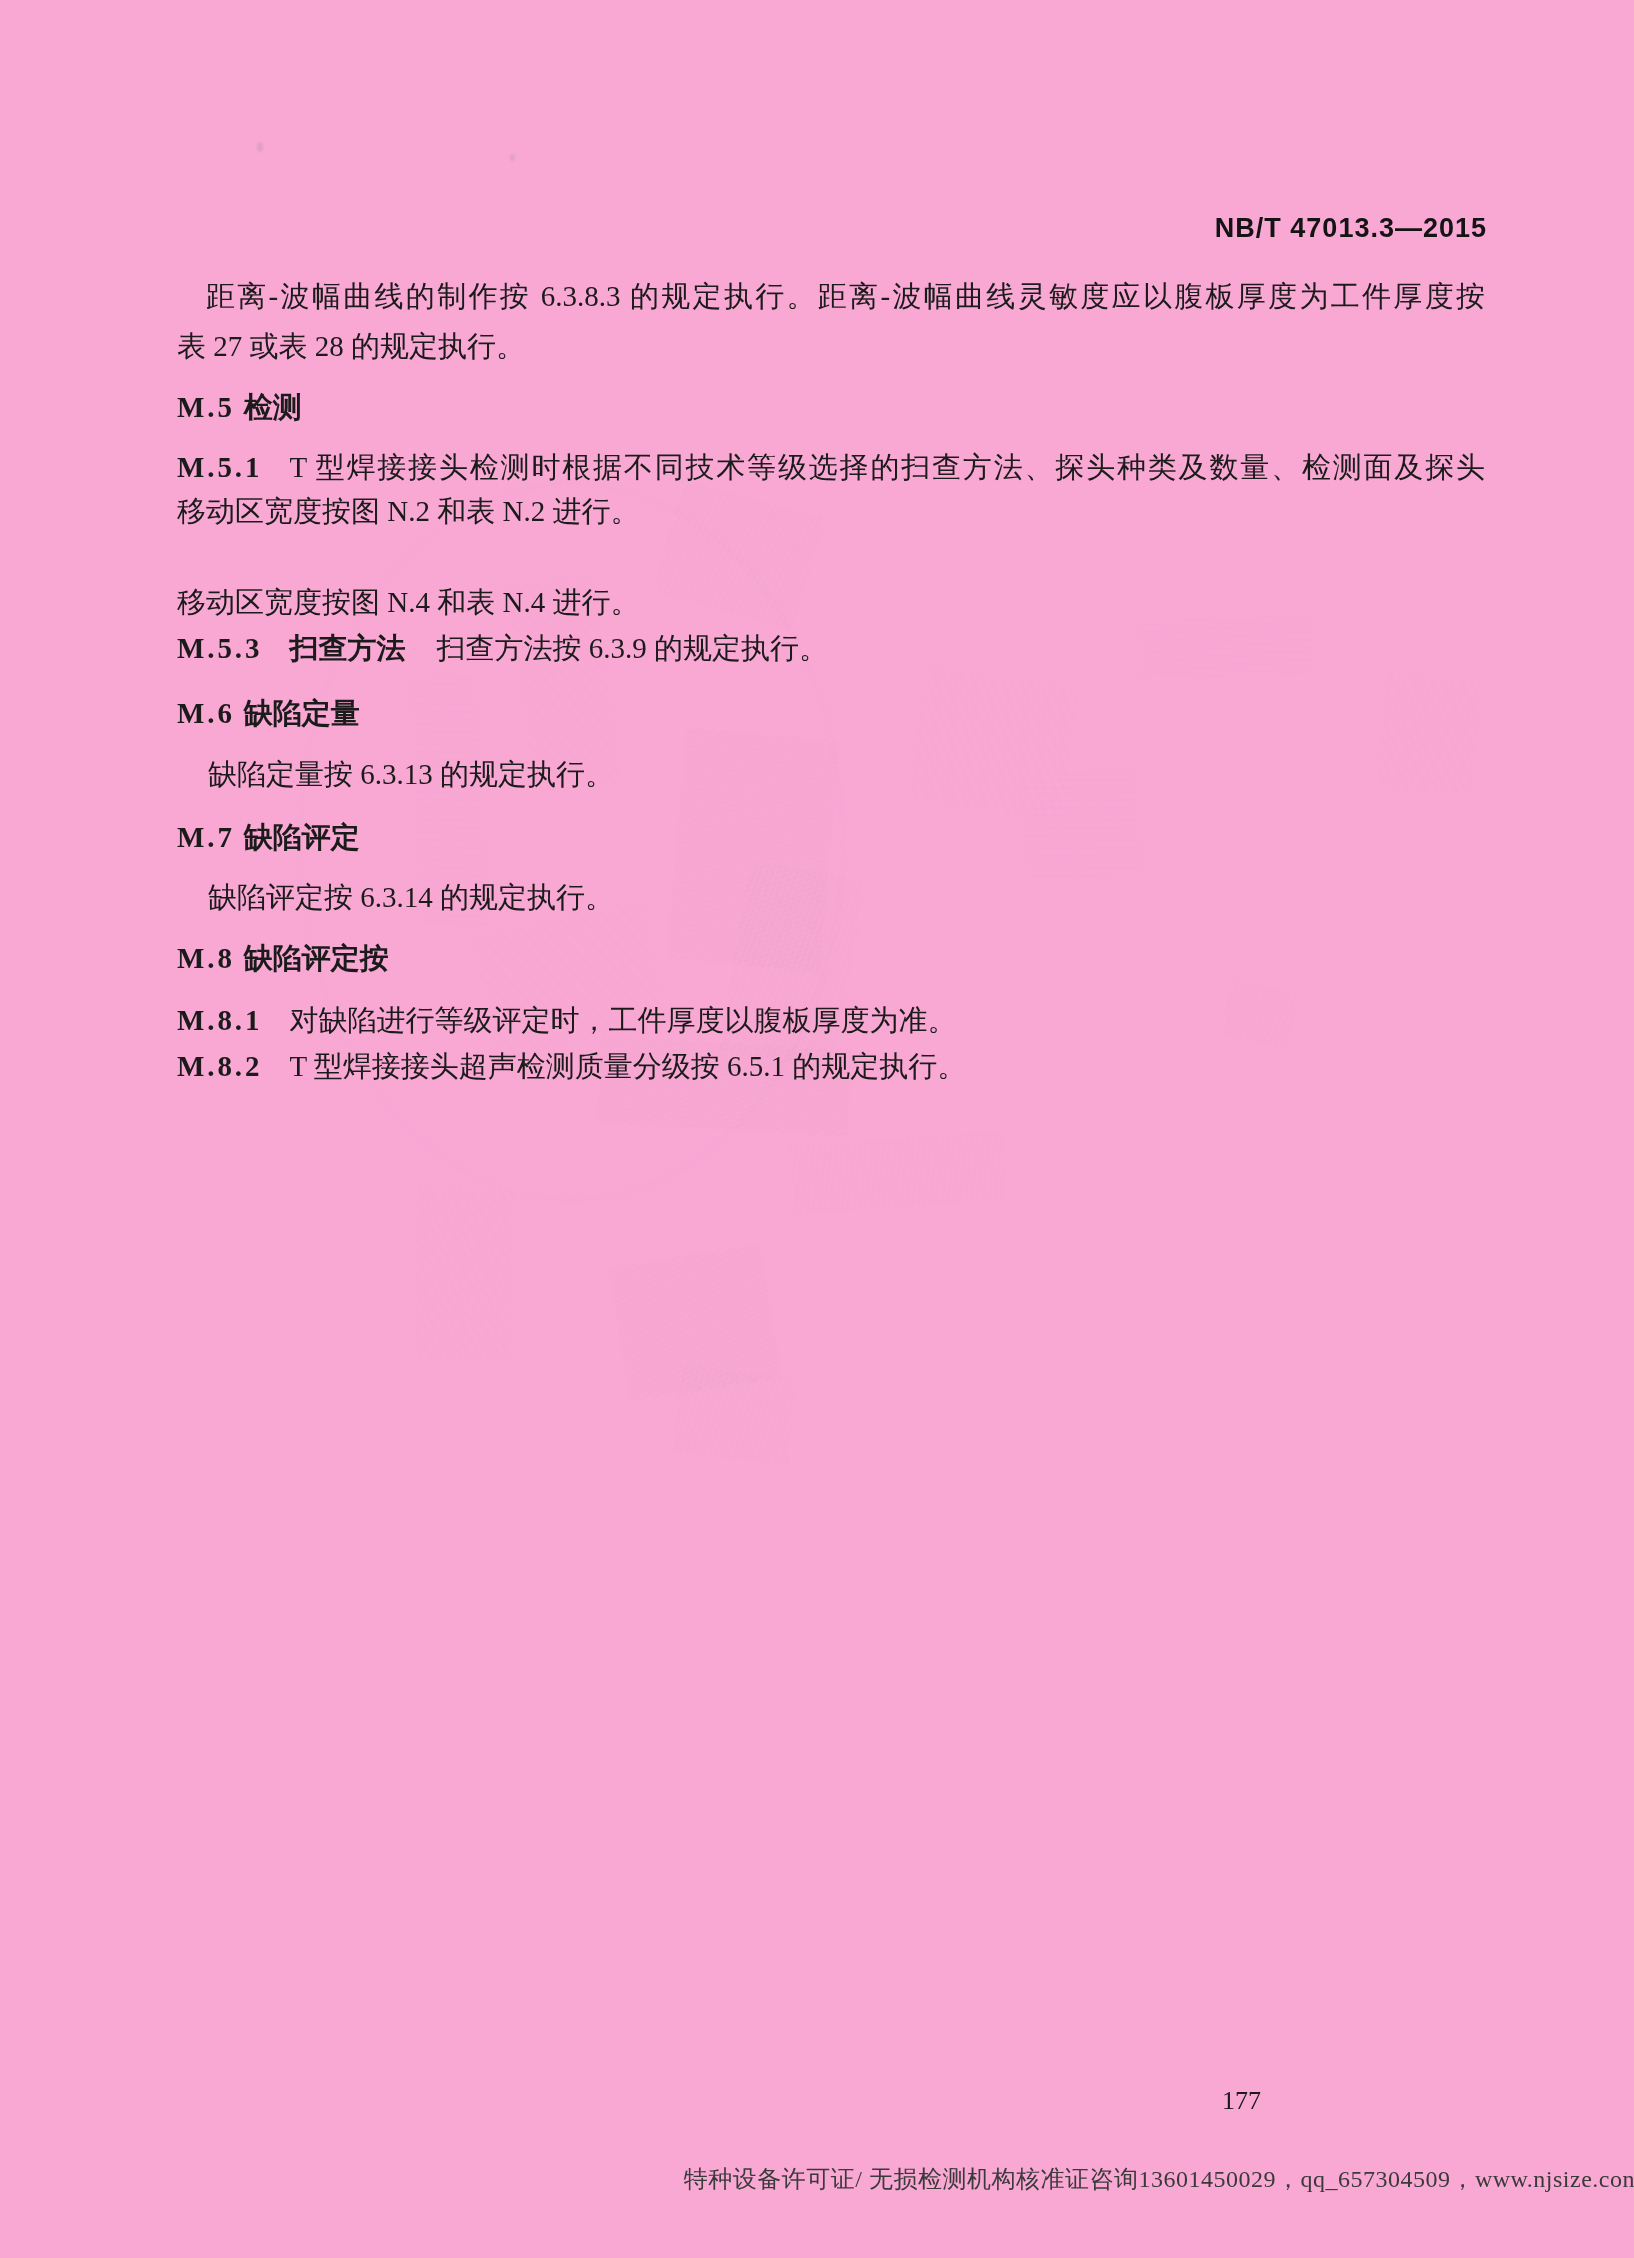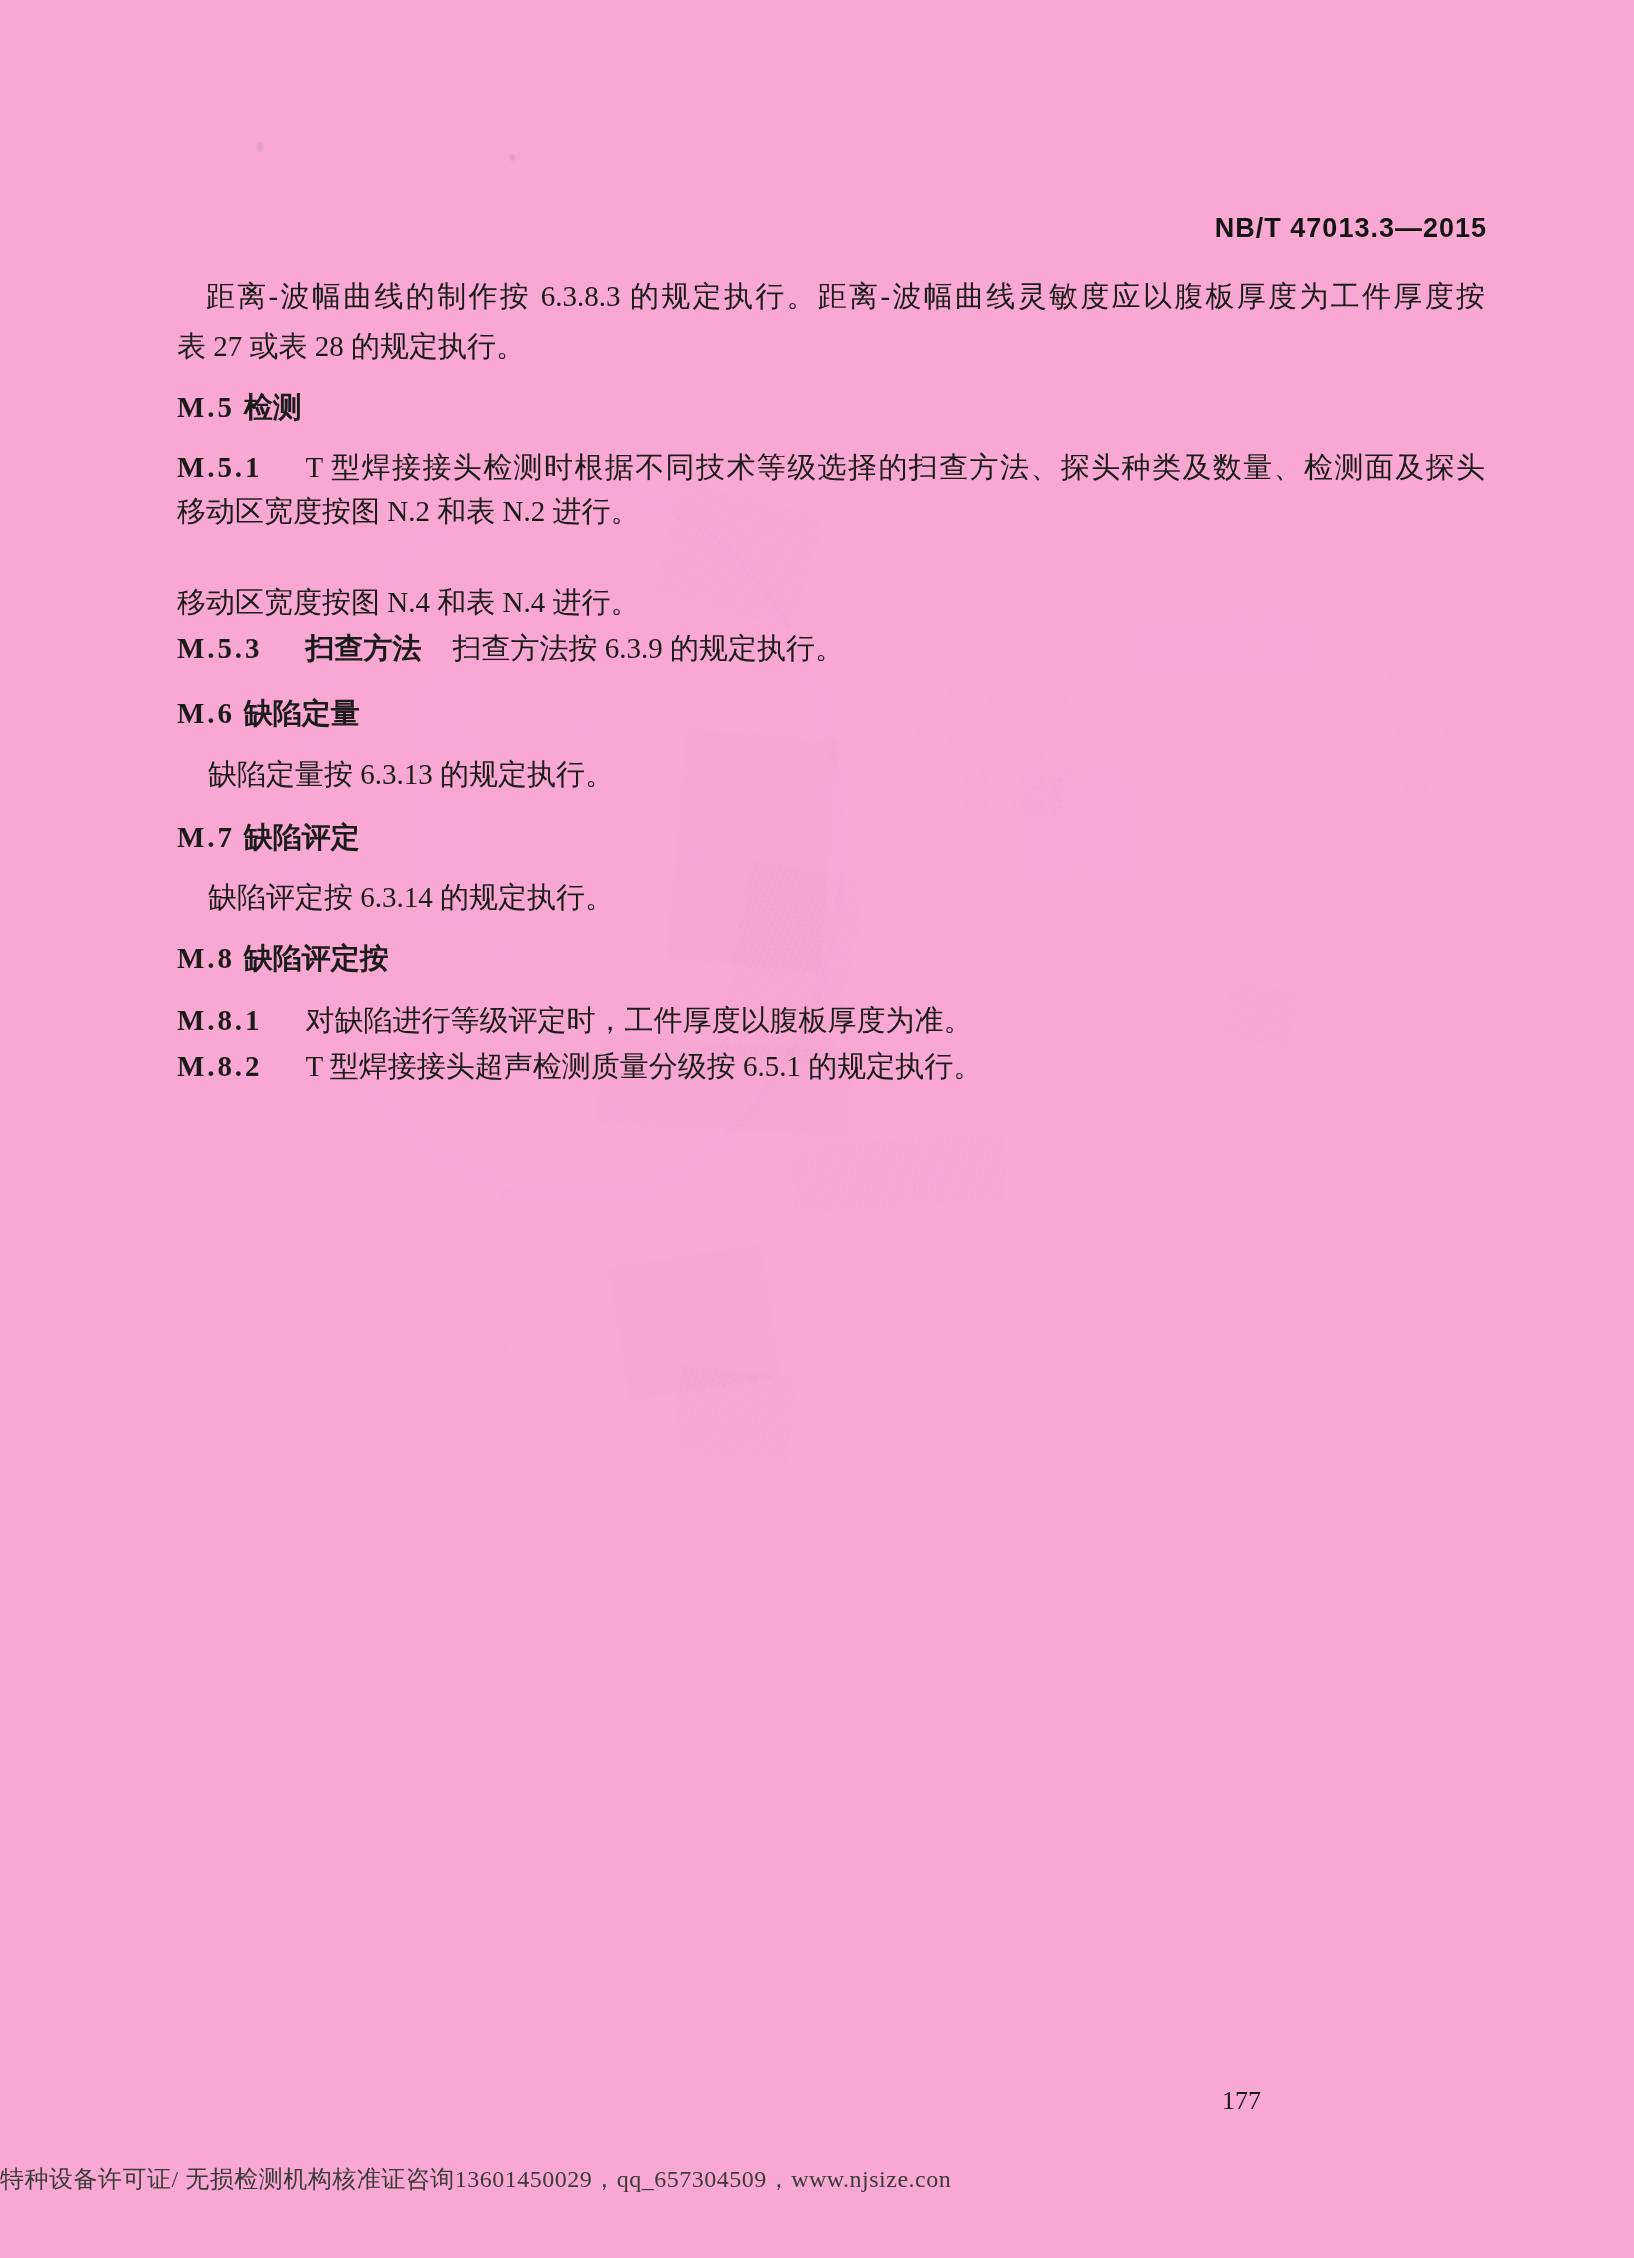--- a/index.html
+++ b/index.html
@@ -9,32 +9,32 @@
     margin:0 auto;
     background:#f9a8d4;
     overflow:hidden;
     font-family:"Liberation Serif","DejaVu Serif",serif;
     color:#1b1b1b;
   }
   .line{position:absolute;white-space:nowrap;font-size:29px;line-height:1.25;}
   .justify{white-space:normal;text-align:justify;text-align-last:justify;}
   .serif{font-family:"Liberation Serif","DejaVu Serif",serif;}
   .heading{font-family:"Liberation Sans","DejaVu Sans",sans-serif;font-weight:bold;}
-  .clause-num{font-family:"Liberation Serif","DejaVu Serif",serif;font-weight:bold;letter-spacing:2.9px;margin-right:43px;}
+  .clause-num{font-family:"Liberation Serif","DejaVu Serif",serif;font-weight:bold;letter-spacing:2.9px;margin-right:27px;}
   .head-num{font-family:"Liberation Serif","DejaVu Serif",serif;font-weight:bold;letter-spacing:2.9px;margin-right:9px;}
   .runin{font-family:"Liberation Sans","DejaVu Sans",sans-serif;font-weight:bold;margin-right:31px;}
   .header-right{
     position:absolute;top:213px;right:148px;
     font-family:"Liberation Sans","DejaVu Sans",sans-serif;
     font-weight:bold;font-size:27px;letter-spacing:1px;color:#141414;
   }
   .page-number{position:absolute;top:2086px;left:1222px;font-size:26px;color:#1b1b1b;}
   .footer-line{
     position:absolute;top:2163px;left:0;width:100%;
-    text-align:left;font-size:24px;color:#3a3a3a;
+    text-align:right;font-size:24px;color:#3a3a3a;
     font-family:"Liberation Serif","DejaVu Serif",serif;
     letter-spacing:0.5px;
     filter:blur(0.3px);
   }
   
   .smudge{position:absolute;filter:blur(1px);pointer-events:none;}
   .t1{background:repeating-linear-gradient(100deg, rgba(110,110,110,.55) 0 1px, transparent 1px 5.8px);opacity:.14;}
   .t2{background:repeating-linear-gradient(60deg, rgba(120,120,120,.5) 0 1px, transparent 1px 8.7px);opacity:.12;}
   .t3{background:repeating-linear-gradient(160deg, rgba(100,100,100,.5) 0 1px, transparent 1px 4.8px);opacity:.16;}
   .t4{background:repeating-linear-gradient(5deg, rgba(120,120,120,.45) 0 1px, transparent 1px 6.8px);opacity:.10;}

